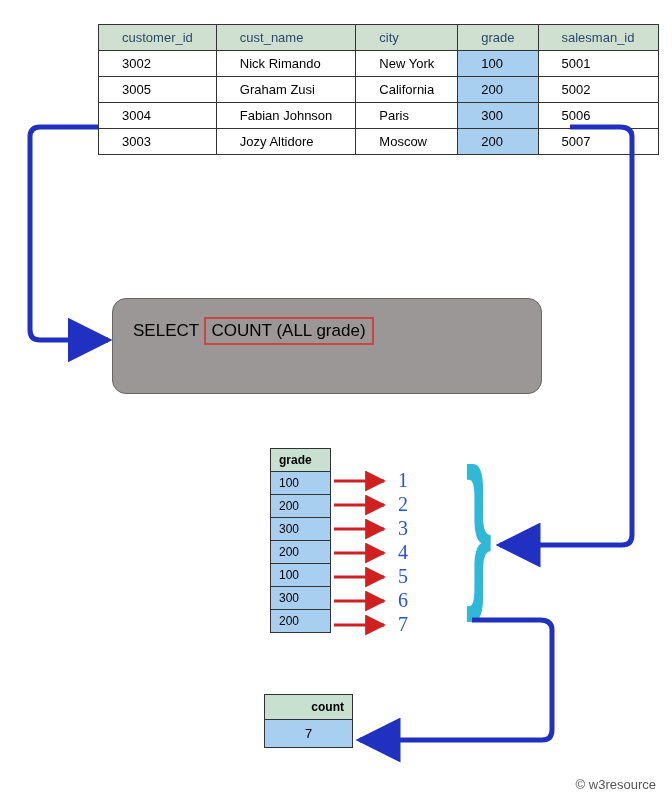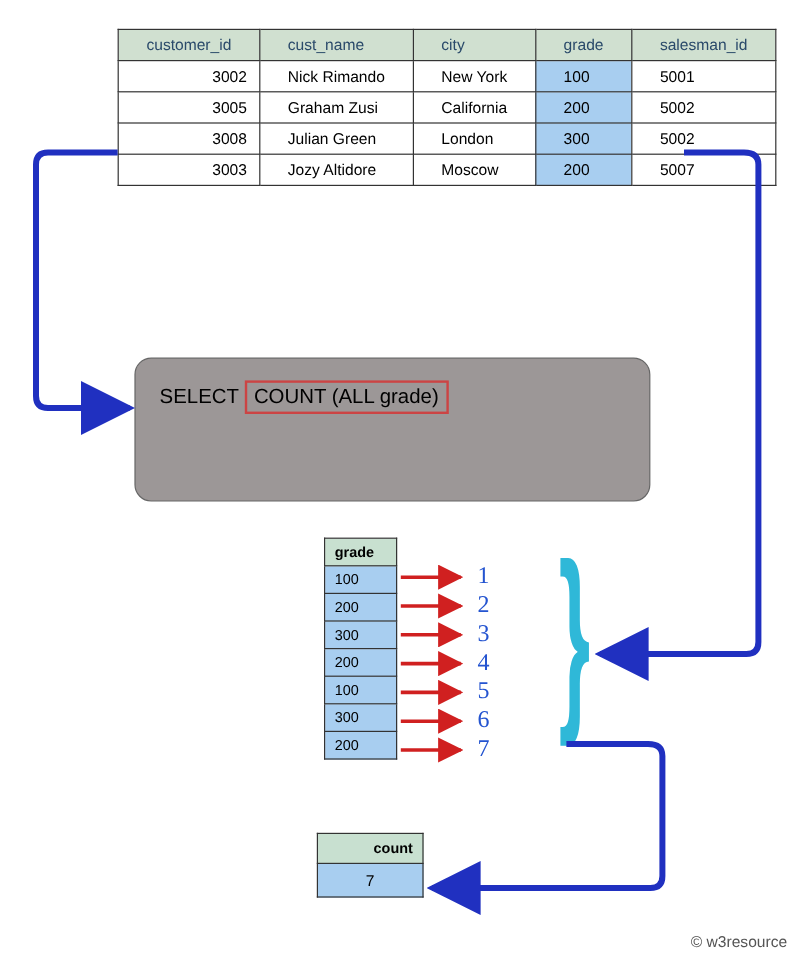--- a/index.html
+++ b/index.html
@@ -1,23 +1,23 @@
 <!DOCTYPE html>
 <html><head>
 <meta charset="utf-8">
 <style>
 *{box-sizing:border-box}
 body{margin:0;font-family:Arial,sans-serif;width:672px;height:802px;position:relative;background:#fff}
 .main-table{border-collapse:collapse;position:absolute;top:24px;left:98px}
 .main-table th,.main-table td{border:1px solid #333;padding:5px 23px;font-size:13px;text-align:left;height:23px}
 .main-table th{background:#d0e0d0;color:#2a4a6a;font-weight:normal}
 .main-table td{background:#fff}
-.main-table td.id{text-align:right;padding-right:10px}
+.main-table td.id{text-align:left;padding-right:10px}
 .main-table td.hl{background:#a8cef0}
-.sql-box{position:absolute;top:298px;left:112px;width:430px;height:120px;background:#9c9797;border:1px solid #666;border-radius:14px;padding:18px 20px;font-size:17px;color:#000}
+.sql-box{position:absolute;top:298px;left:112px;width:430px;height:96px;background:#9c9797;border:1px solid #666;border-radius:14px;padding:18px 20px;font-size:17px;color:#000}
 .sql-hl{border:2px solid #c44;padding:2px 6px;display:inline-block}
 .grade-table{border-collapse:collapse;position:absolute;top:448px;left:270px}
 .grade-table th{background:#c8e0d0;border:1px solid #333;padding:4px 8px;font-size:12px;text-align:left;width:60px}
 .grade-table td{background:#a8cef0;border:1px solid #333;padding:4px 8px;font-size:12px;width:60px;height:20px}
 .count-table{border-collapse:collapse;position:absolute;top:694px;left:264px}
 .count-table th{background:#c8e0d0;border:1px solid #333;padding:5px 8px;font-size:12px;text-align:right;width:88px}
 .count-table td{background:#a8cef0;border:1px solid #333;padding:6px 8px;font-size:13px;text-align:center;width:88px}
 .num{position:absolute;font-size:20px;color:#2454d0;font-family:Georgia,serif}
 .brace{position:absolute;color:#2fb8d8;font-size:168px;font-weight:bold;left:446px;top:433px;transform:scaleX(0.4)}
 .footer{position:absolute;bottom:10px;right:16px;font-size:13px;color:#555}
@@ -45,25 +45,25 @@
         <td>5001</td>
       </tr>
       <tr>
         <td class="id">3005</td>
         <td>Graham Zusi</td>
         <td>California</td>
         <td class="hl">200</td>
         <td>5002</td>
       </tr>
       <tr>
-        <td class="id">3008</td>
-        <td>Julian Green</td>
-        <td>London</td>
+        <td class="id">3004</td>
+        <td>Fabian Johnson</td>
+        <td>Paris</td>
         <td class="hl">300</td>
-        <td>5002</td>
+        <td>5006</td>
       </tr>
       <tr>
         <td class="id">3003</td>
         <td>Jozy Altidore</td>
         <td>Moscow</td>
         <td class="hl">200</td>
         <td>5007</td>
       </tr>
     </tbody>
 </table>

